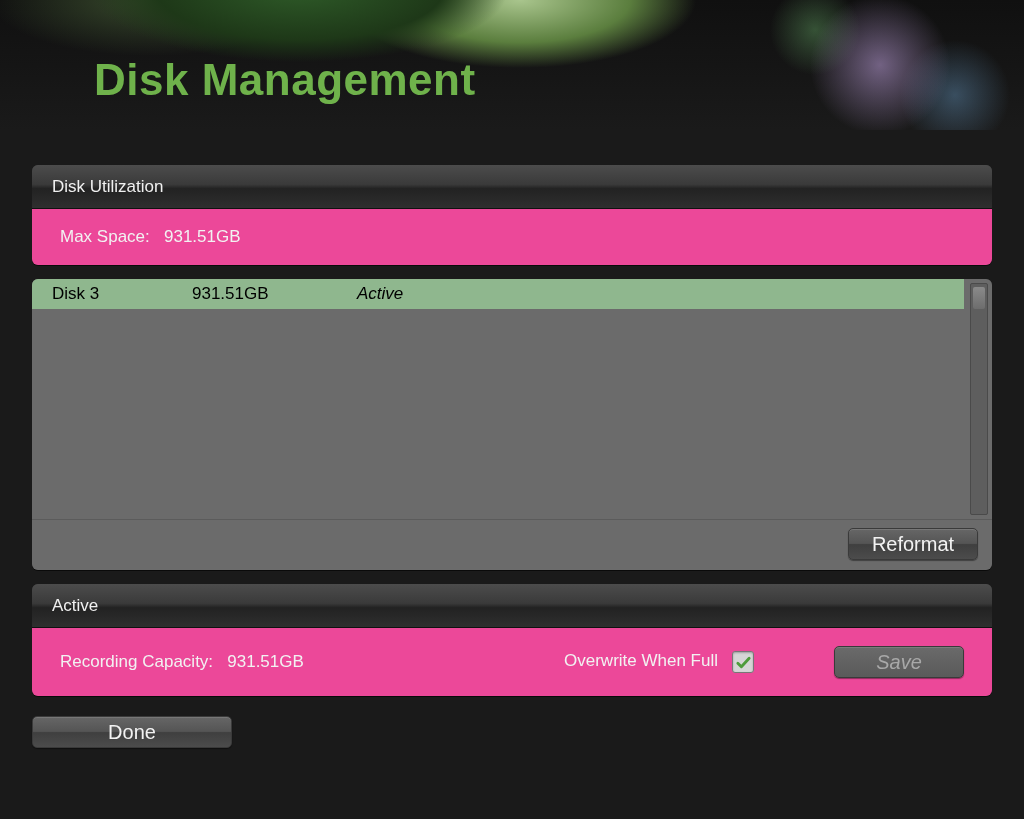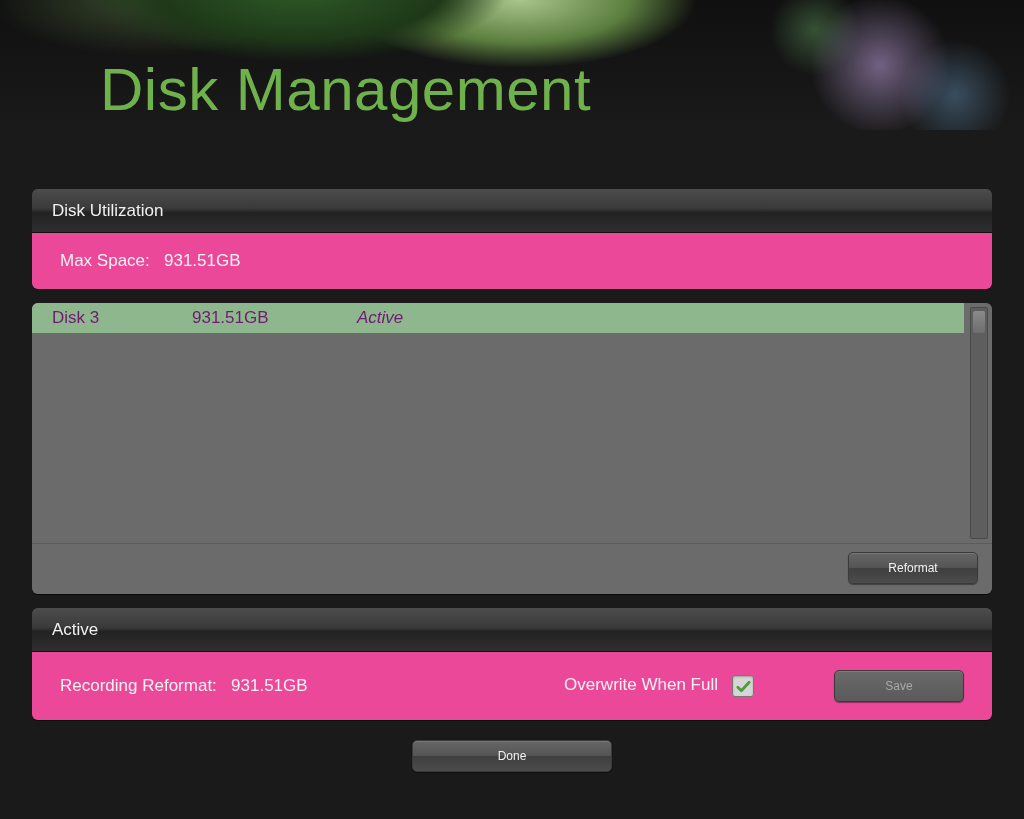--- a/index.html
+++ b/index.html
@@ -17,30 +17,29 @@
       radial-gradient(circle at 880px 65px, rgba(190,160,220,0.55) 0, rgba(190,160,220,0) 70px),
       radial-gradient(circle at 955px 95px, rgba(120,180,230,0.35) 0, rgba(120,180,230,0) 55px),
       radial-gradient(circle at 815px 30px, rgba(120,200,120,0.35) 0, rgba(120,200,120,0) 45px),
       radial-gradient(ellipse 260px 90px at 300px -10px, #2e5a28 0%, #1e3818 55%, rgba(0,0,0,0) 80%),
       radial-gradient(ellipse 220px 85px at 520px 0px, #a9c58d 0%, #5b7e3e 50%, rgba(0,0,0,0) 80%),
       radial-gradient(ellipse 200px 70px at 150px 0px, #384a2c 0%, rgba(0,0,0,0) 80%),
       linear-gradient(#101010 0%, #1a1a1a 100%);
   }
   .page-title {
     position: absolute;
-    left: 100px;
+    left: 94px;
     top: 55px;
-    font-size: 60px;
-    font-weight: 400;
+    font-size: 44px;
+    font-weight: 700;
     color: #6fb24b;
     letter-spacing: 0.5px;
   }
   .content {
     padding: 13px 32px;
-    margin-top: 24px;
   }
   .panel {
     margin-top: 22px;
     border-radius: 6px;
     overflow: hidden;
     box-shadow: 0 1px 0 rgba(0,0,0,0.6), inset 0 1px 0 rgba(255,255,255,0.06);
     background: #2c2c2c;
   }
   .panel-header {
     height: 44px;
@@ -68,21 +67,21 @@
     position: absolute;
     inset: 0;
     overflow: hidden;
   }
   .disk-row {
     display: flex;
     align-items: center;
     height: 30px;
     background: #8fb78e;
     font-size: 17px;
-    color: #701a75;
+    color: #000000;
     padding-left: 20px;
   }
   .disk-row.selected {
     background: #8fb78e;
     margin-right: 28px; 
   }
   .col-name { width: 140px; }
   .col-size { width: 165px; }
   .col-state { flex: 1; font-style: italic; }
   .vscroll {
@@ -110,33 +109,34 @@
     display: flex;
     justify-content: flex-end;
   }
   .btn {
     height: 32px;
     padding: 0 22px;
     min-width: 130px;
     display: inline-flex;
     align-items: center;
     justify-content: center;
-    font-size: 12px;
+    font-size: 20px;
     color: #f2f2f2;
     background: linear-gradient(#666 0%, #555 48%, #3f3f3f 52%, #4c4c4c 100%);
     border: 1px solid #3a3a3a;
     border-radius: 5px;
     cursor: pointer;
     box-shadow: inset 0 1px 0 rgba(255,255,255,0.12), 0 1px 1px rgba(0,0,0,0.4);
   }
   .btn-wide { min-width: 200px; }
   .btn[disabled], .btn.disabled {
     color: #a8a8a8;
     background: linear-gradient(#6a6a6a,#5a5a5a);
     cursor: default;
+    font-style: italic;
   }
   .status-body {
     display: flex;
     align-items: center;
   }
   .status-left { flex: 1; white-space: nowrap; }
   .status-mid {
     display: flex;
     align-items: flex-start;
     gap: 14px;
@@ -149,21 +149,21 @@
     border-radius: 3px;
     display: inline-flex;
     align-items: center;
     justify-content: center;
     box-shadow: inset 0 1px 2px rgba(0,0,0,0.25);
     cursor: pointer;
   }
   .chk svg { width: 17px; height: 17px; }
   .bottom-bar {
     display: flex;
-    justify-content: center;
+    justify-content: flex-start;
     margin-top: 20px;
   }
   .panel + .panel { margin-top: 14px; }
 </style>
 </head>
 <body>
 
 <div class="header-banner">
   <h1 class="page-title">Disk Management</h1>
 </div>
@@ -194,21 +194,21 @@
     </div>
     <div class="panel-footer">
       <button class="btn">Reformat</button>
     </div>
   </div>
 
   <div class="panel">
     <div class="panel-header">Active</div>
     <div class="panel-body status-body">
       <div class="status-left">
-        <span>Recording Reformat:</span>
+        <span>Recording Capacity:</span>
         <span>&nbsp;</span>
         <span>931.51GB</span>
       </div>
       <div class="status-mid">
         <span>Overwrite When Full</span>
         <span class="chk" id="overwrite-chk">
           <svg viewBox="0 0 24 24">
               <path d="M4 13 L9 18 L20 6" fill="none" stroke="#4e9c3b" stroke-width="4" stroke-linecap="round" stroke-linejoin="round"></path>
             </svg>
         </span>

